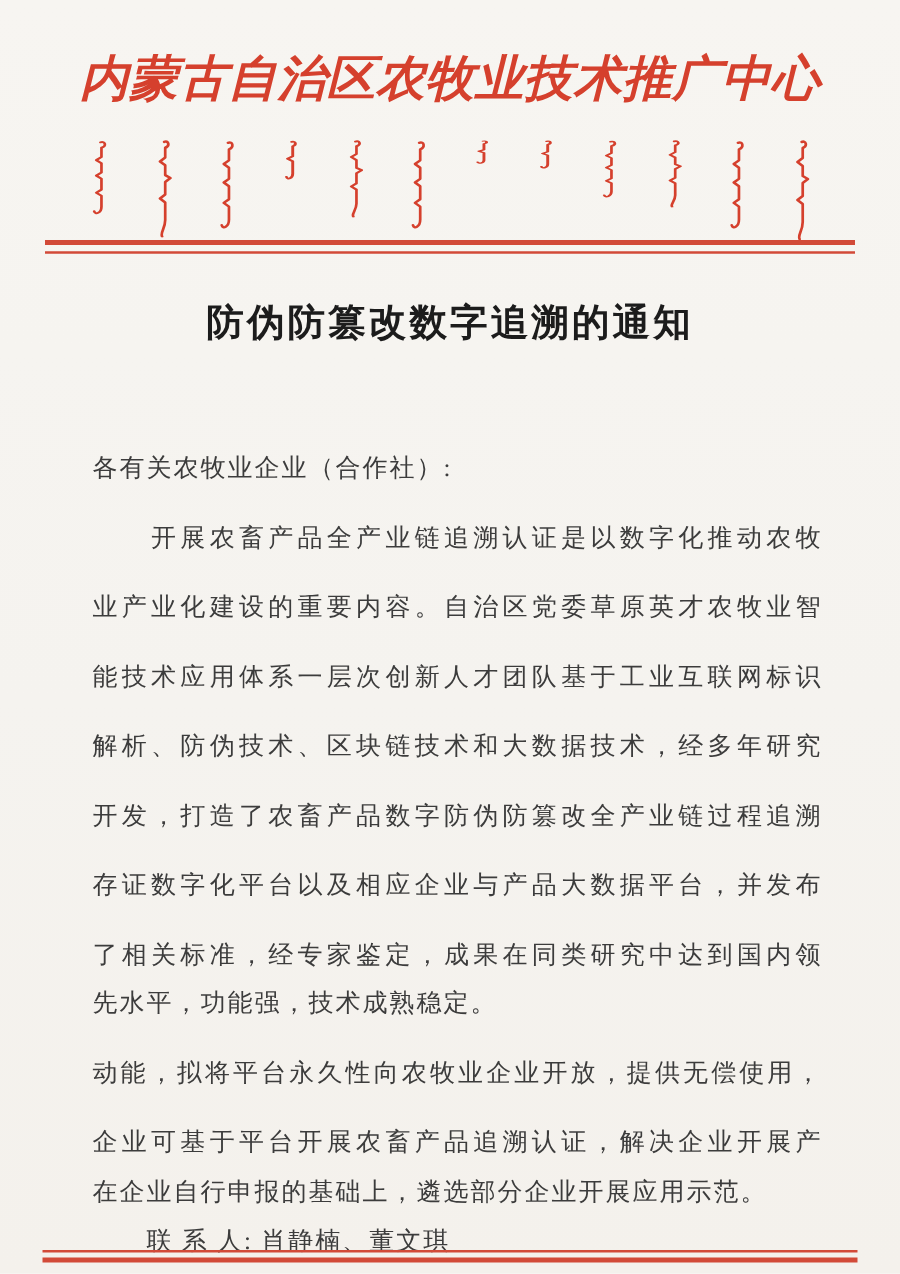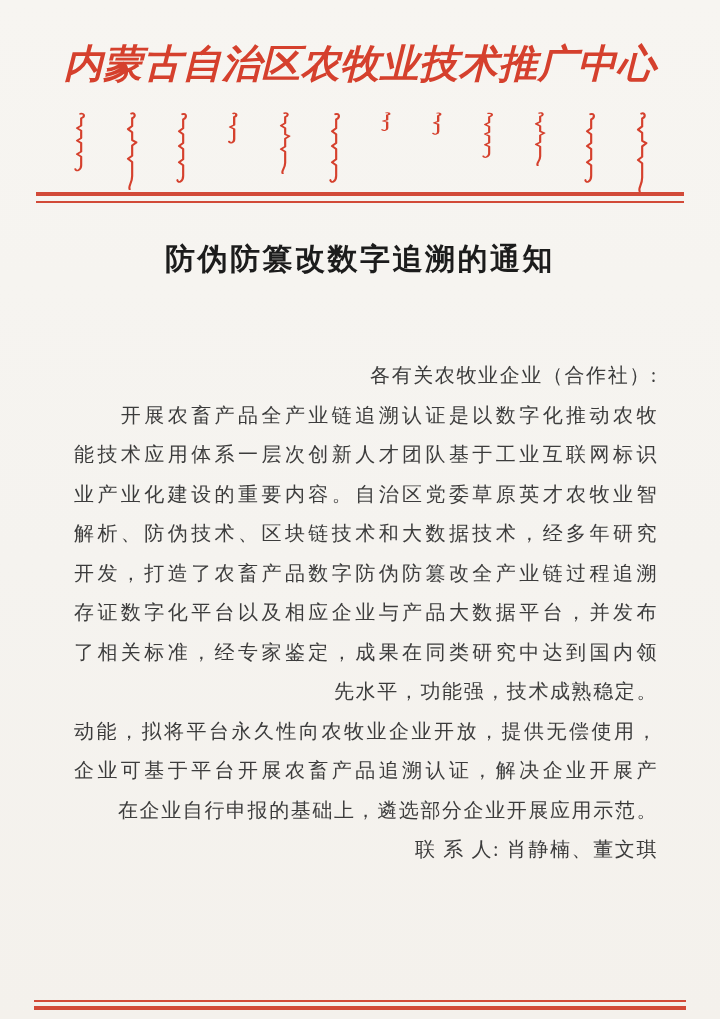--- a/index.html
+++ b/index.html
@@ -66,23 +66,23 @@
     top: 356px;
     width: 584px;
     font-size: 20px;
     color: #3c3c3c;
   }
   .bl {
     height: 39.5px;
     line-height: 39.5px;
     overflow: hidden;
     letter-spacing: 1.6px;
-    text-align: right;
+    text-align: left;
   }
-  .bl.full { text-align: justify; }
+  .bl.full { text-align: justify; margin-top: 16px; }
   .bl.full::after { content: ""; display: inline-block; width: 100%; height: 0; }
 </style>
 </head>
 <body>
 
 <div class="page">
 
   <svg width="0" height="0" style="position:absolute" aria-hidden="true">
     <defs>
       <path id="mgA" d="M10 3 C15 1 16 8 11 10 L11 22 L6 26 L11 30 L11 42 L6 46 L11 50 L11 64 L6 68 L11 72 L11 86 C11 94 5 97 4 92" fill="none" stroke="#d5402d" stroke-width="2.6" stroke-linecap="round" stroke-linejoin="round"></path>
@@ -135,22 +135,22 @@
   <div class="rule rule-top-thick"></div>
   <div class="rule rule-top-thin"></div>
 
   <div class="doc-title">
     <div>防伪防篡改数字追溯的通知</div>
   </div>
 
   <div class="body-text">
     <div class="bl">各有关农牧业企业（合作社）:</div>
     <div class="bl full">　　开展农畜产品全产业链追溯认证是以数字化推动农牧</div>
+    <div class="bl full">业产业化建设的重要内容。自治区党委草原英才农牧业智</div>
     <div class="bl full">能技术应用体系一层次创新人才团队基于工业互联网标识</div>
-    <div class="bl full">业产业化建设的重要内容。自治区党委草原英才农牧业智</div>
     <div class="bl full">解析、防伪技术、区块链技术和大数据技术，经多年研究</div>
     <div class="bl full">开发，打造了农畜产品数字防伪防篡改全产业链过程追溯</div>
     <div class="bl full">存证数字化平台以及相应企业与产品大数据平台，并发布</div>
     <div class="bl full">了相关标准，经专家鉴定，成果在同类研究中达到国内领</div>
     <div class="bl">先水平，功能强，技术成熟稳定。</div>
     <div class="bl full">动能，拟将平台永久性向农牧业企业开放，提供无偿使用，</div>
     <div class="bl full">企业可基于平台开展农畜产品追溯认证，解决企业开展产</div>
     <div class="bl">在企业自行申报的基础上，遴选部分企业开展应用示范。</div>
     <div class="bl">　　联 系 人: 肖静楠、董文琪</div>
   </div>

